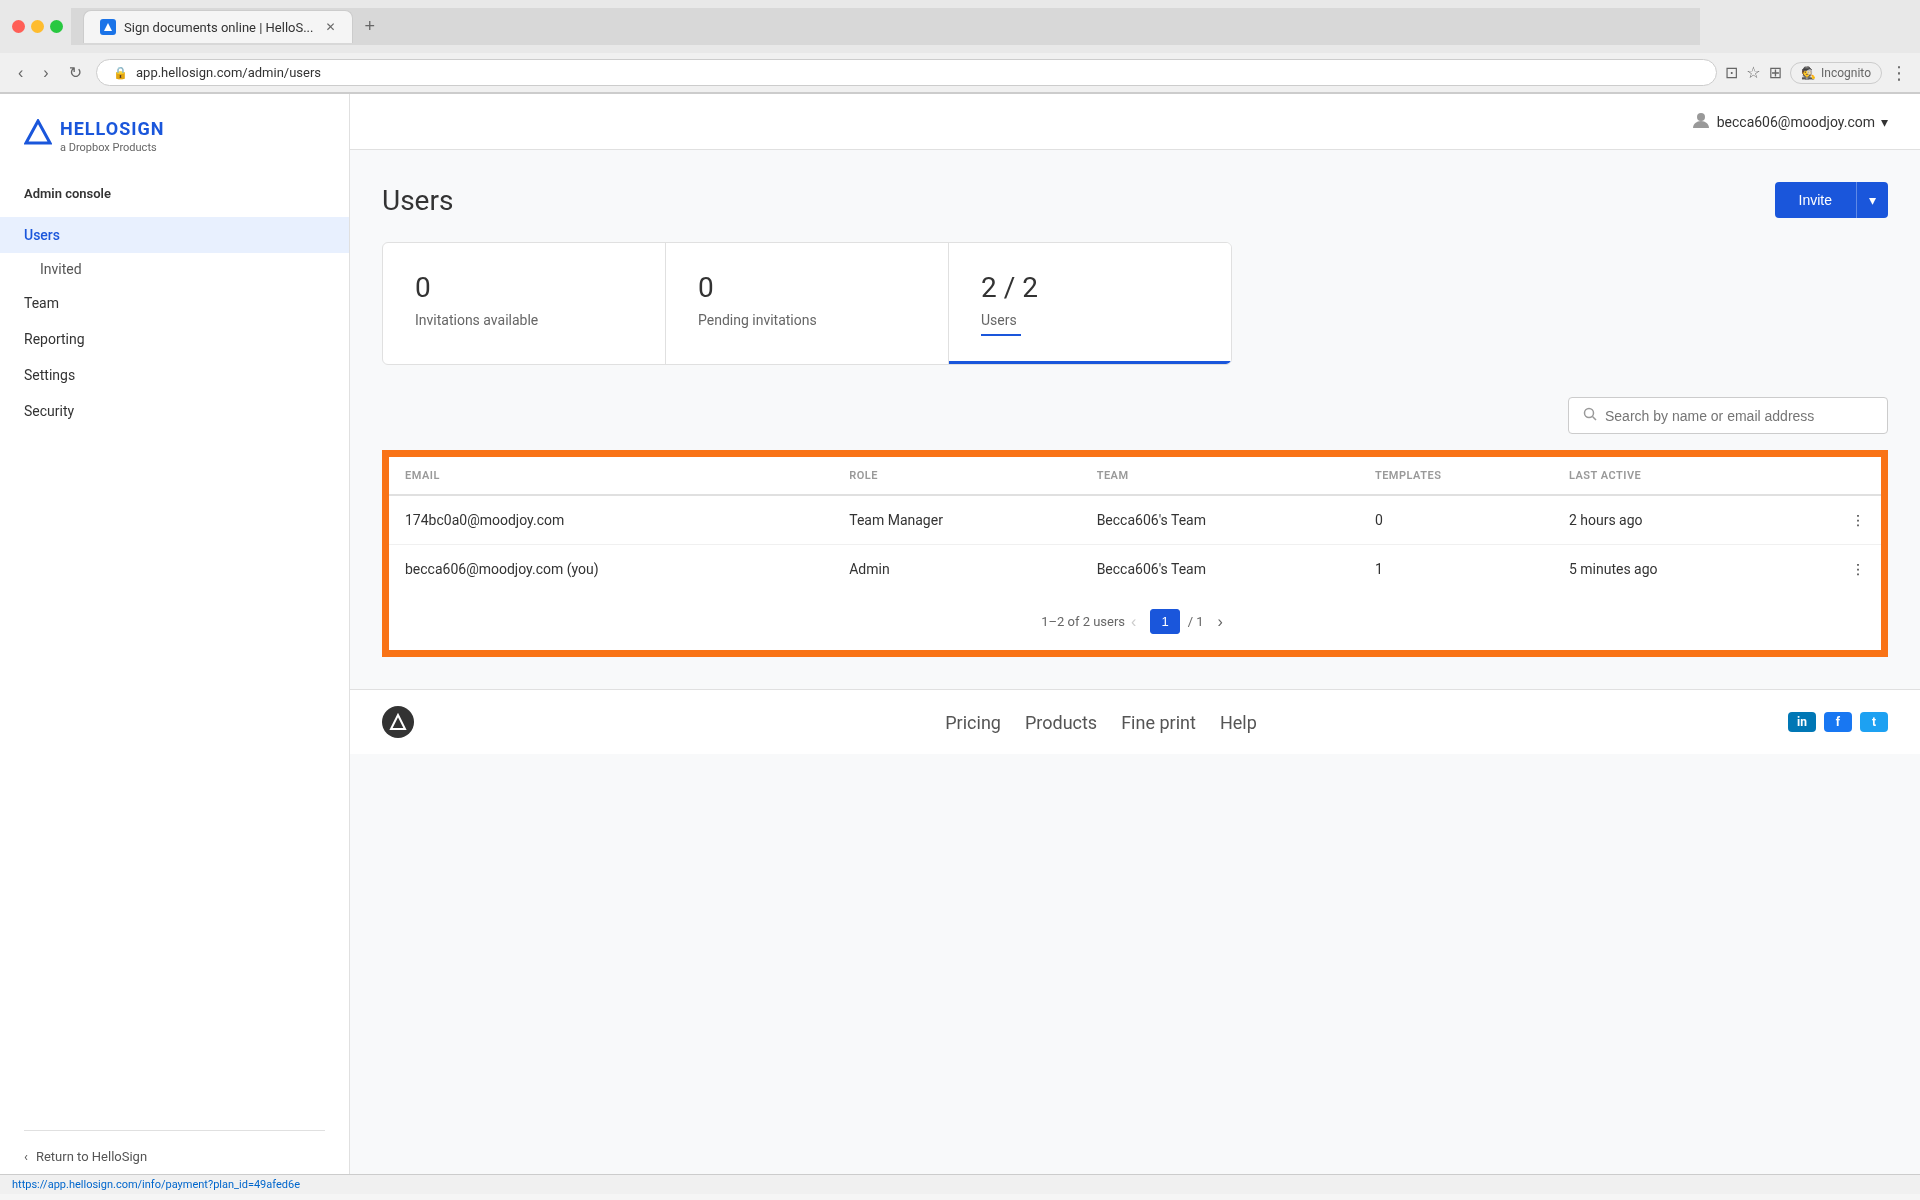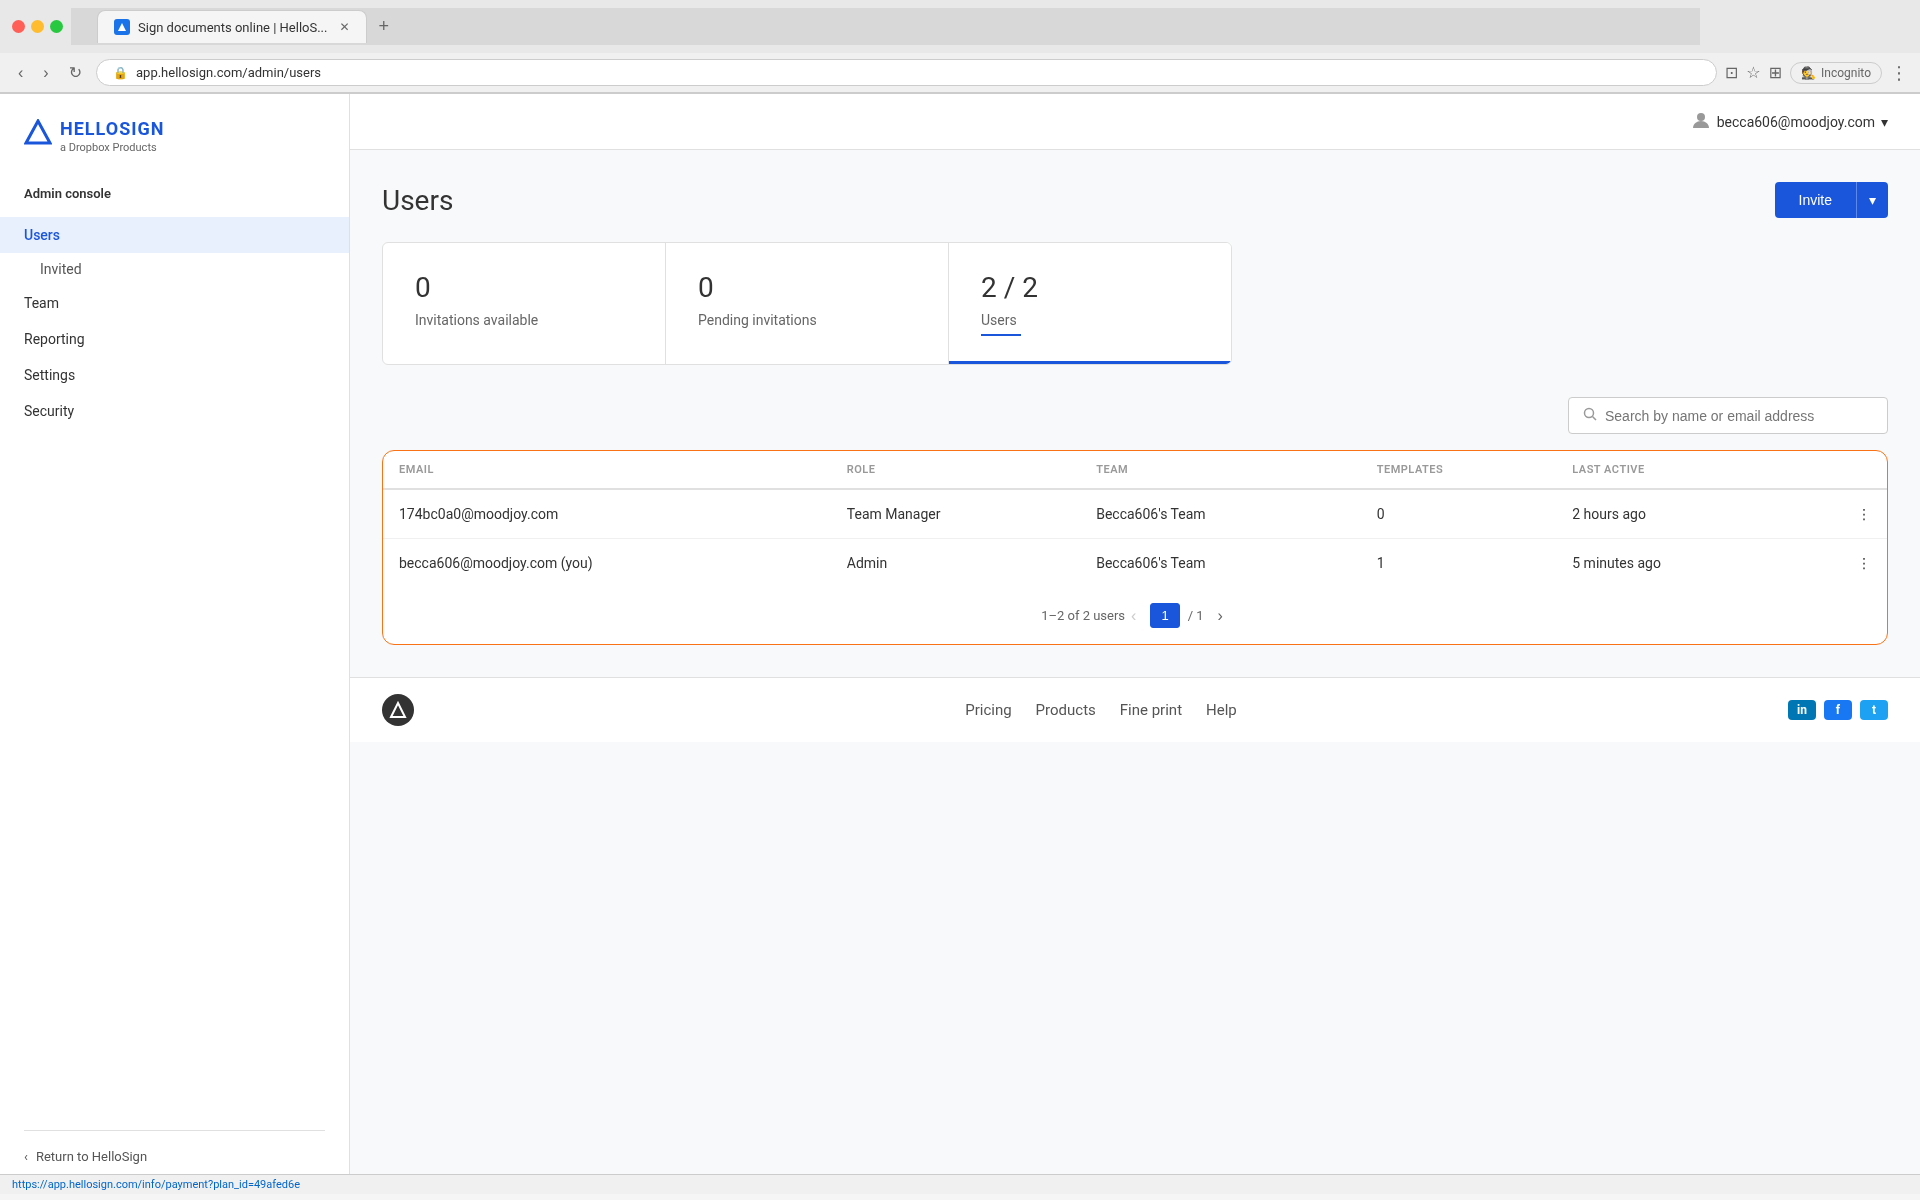--- a/index.html
+++ b/index.html
@@ -6,21 +6,21 @@
     body { font-family: -apple-system, BlinkMacSystemFont, 'Segoe UI', Roboto, sans-serif; background: #f5f5f5; color: #333; height: 1200px; overflow: hidden; }
 
     
     .browser-chrome { background: #e8e8e8; border-bottom: 1px solid #ccc; }
     .title-bar { display: flex; align-items: center; padding: 8px 12px; gap: 8px; background: #e8e8e8; }
     .traffic-lights { display: flex; gap: 6px; }
     .traffic-light { width: 13px; height: 13px; border-radius: 50%; }
     .tl-red { background: #ff5f57; }
     .tl-yellow { background: #febc2e; }
     .tl-green { background: #28c840; }
-    .tab-bar { display: flex; align-items: center; padding: 0 26px; background: #d8d8d8; }
+    .tab-bar { display: flex; align-items: center; padding: 0 12px; background: #d8d8d8; }
     .tab { display: flex; align-items: center; gap: 8px; background: #f5f5f5; padding: 8px 16px; border-radius: 8px 8px 0 0; font-size: 13px; color: #333; border: 1px solid #ccc; border-bottom: none; }
     .tab-icon { width: 16px; height: 16px; background: #1a73e8; border-radius: 3px; display: flex; align-items: center; justify-content: center; }
     .tab-close { color: #666; font-size: 12px; cursor: pointer; margin-left: 4px; }
     .tab-new { background: none; border: none; padding: 8px; color: #666; font-size: 18px; cursor: pointer; }
     .address-bar { display: flex; align-items: center; padding: 6px 12px; gap: 8px; background: #f0f0f0; border-bottom: 1px solid #ccc; }
     .nav-btn { background: none; border: none; color: #666; font-size: 16px; cursor: pointer; padding: 2px 6px; border-radius: 3px; }
     .url-bar { flex: 1; background: white; border: 1px solid #ccc; border-radius: 20px; padding: 5px 16px; font-size: 13px; color: #333; display: flex; align-items: center; gap: 8px; }
     .url-bar-icon { color: #666; font-size: 12px; }
     .toolbar-right { display: flex; align-items: center; gap: 8px; color: #666; font-size: 14px; }
     .incognito-badge { background: #f0f0f0; border: 1px solid #ccc; border-radius: 12px; padding: 3px 10px; font-size: 12px; display: flex; align-items: center; gap: 5px; }
@@ -66,21 +66,21 @@
     .stat-number { font-size: 28px; font-weight: 400; color: #333; margin-bottom: 8px; }
     .stat-label { font-size: 14px; color: #666; }
     .stat-underline { border: none; border-bottom: 2px solid #1a56db; width: 40px; margin-top: 6px; }
 
     
     .search-row { display: flex; justify-content: flex-end; margin-bottom: 16px; }
     .search-input-wrap { display: flex; align-items: center; background: white; border: 1px solid #ccc; border-radius: 4px; padding: 8px 14px; gap: 8px; width: 320px; margin-left: 20px; }
     .search-input { border: none; outline: none; font-size: 14px; color: #999; flex: 1; background: transparent; }
 
     
-    .table-container { background: white; border: 1px solid #f97316; border-radius: 12px; }
+    .table-container { background: white; border: 7px solid #f97316; border-radius: 0; }
     .table { width: 100%; border-collapse: collapse; }
     .table thead tr { border-bottom: 2px solid #e0e0e0; }
     .table th { text-align: left; padding: 12px 16px; font-size: 11px; font-weight: 600; color: #999; text-transform: uppercase; letter-spacing: 0.5px; }
     .table tbody tr { border-bottom: 1px solid #f0f0f0; }
     .table tbody tr:last-child { border-bottom: none; }
     .table td { padding: 16px; font-size: 14px; color: #333; }
     .table-actions { color: #999; cursor: pointer; font-size: 18px; text-align: right; }
 
     
     .pagination-row { display: flex; align-items: center; justify-content: center; padding: 16px; }
@@ -88,21 +88,21 @@
     .pagination-controls { display: flex; align-items: center; gap: 8px; font-size: 13px; color: #666; }
     .page-btn { background: none; border: 1px solid #ccc; padding: 4px 10px; border-radius: 3px; cursor: pointer; font-size: 13px; color: #333; }
     .page-btn.active { background: #1a56db; color: white; border-color: #1a56db; }
     .page-nav-btn { background: none; border: none; color: #666; font-size: 16px; cursor: pointer; padding: 2px 6px; }
     .page-nav-btn:disabled { color: #ccc; cursor: default; }
 
     
     .app-footer { background: white; border-top: 1px solid #e0e0e0; padding: 16px 32px; display: flex; align-items: center; justify-content: space-between; }
     .footer-logo { width: 32px; height: 32px; background: #333; border-radius: 50%; display: flex; align-items: center; justify-content: center; color: white; font-size: 12px; }
     .footer-links-row { display: flex; gap: 24px; }
-    .footer-link-item { font-size: 15px; color: #555; cursor: pointer; }
+    .footer-link-item { font-size: 18px; color: #555; cursor: pointer; }
     .footer-socials { display: flex; gap: 8px; }
     .soc-btn { width: 28px; height: 20px; border-radius: 4px; display: flex; align-items: center; justify-content: center; color: white; font-size: 12px; font-weight: bold; cursor: pointer; }
   </style>
 </head>
 <body>
 
 <div class="browser-chrome">
   <div class="title-bar">
     <div class="traffic-lights">
       <div class="traffic-light tl-red"></div>

